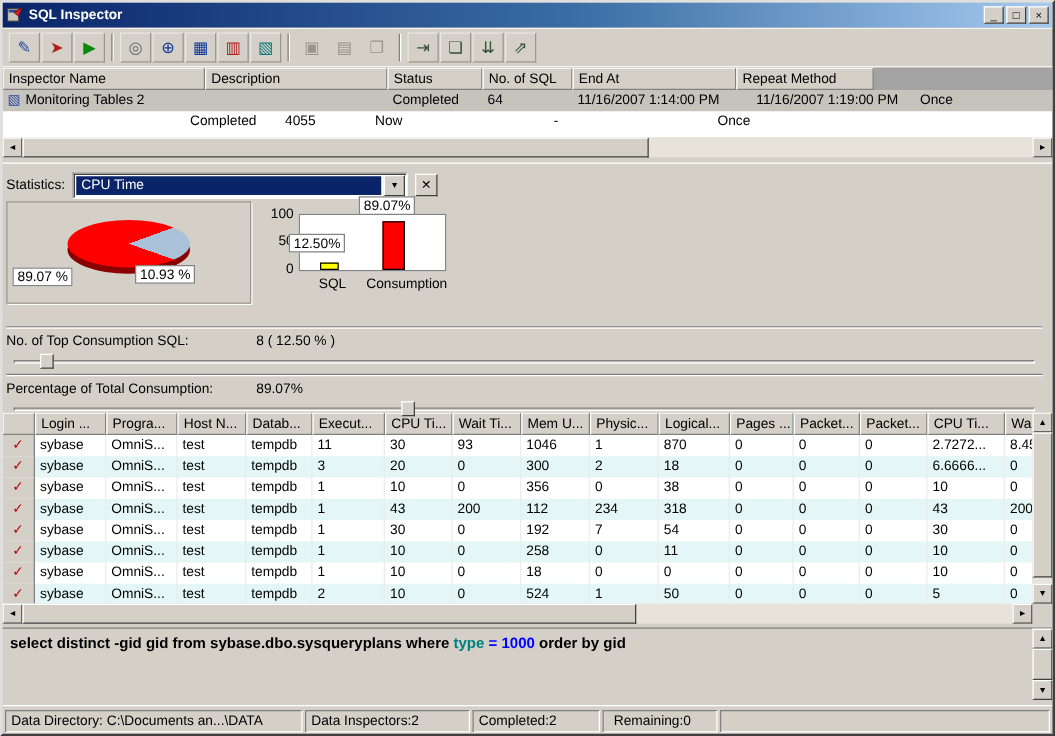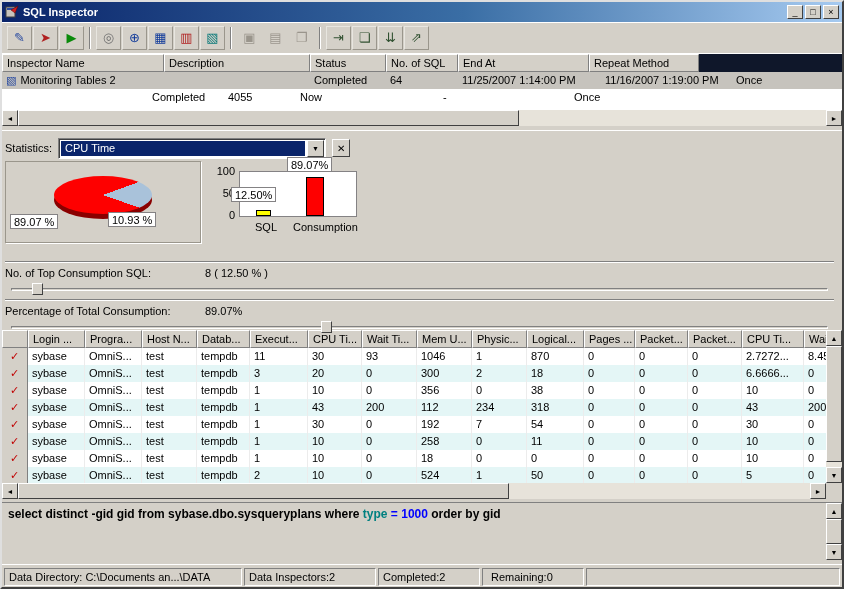--- a/index.html
+++ b/index.html
@@ -12,21 +12,21 @@
   .winbtn{width:16px;height:14px;background:#d4d0c8;border:1px solid;border-color:#fff #404040 #404040 #fff;display:flex;align-items:center;justify-content:center;font-size:9px;line-height:1;color:#000;padding:0;}
   .win-controls{display:flex;gap:2px;}
   
   .toolbar{height:32px;flex:0 0 32px;display:flex;align-items:center;padding:2px 5px;border-bottom:1px solid #fff;box-shadow:inset 0 1px 0 #fff;}
   .tb-group{display:flex;gap:1px;}
   .tb-btn{width:25px;height:24px;display:flex;align-items:center;justify-content:center;border:1px solid;border-color:#e8e6e0 #9a968c #9a968c #e8e6e0;background:#d4d0c8;}
   .tb-btn.disabled{border-color:#d4d0c8;}
   .tb-glyph{font-size:13px;line-height:1;}
   .tb-sep{width:2px;height:22px;border-left:1px solid #808080;border-right:1px solid #fff;margin:0 5px;}
   
-  .grid-header{display:flex;height:18px;flex:0 0 18px;overflow:hidden;background:#0f172a;}
+  .grid-header{display:flex;height:18px;flex:0 0 18px;overflow:hidden;background:#a3a3a3;}
   .gh-cell{height:18px;flex:0 0 auto;font-size:11px;padding:2px 3px 0 4px;white-space:nowrap;overflow:hidden;background:#d4d0c8;border:1px solid;border-color:#fff #808080 #808080 #fff;}
   .insp-rows{background:#fff;flex:1;overflow:hidden;}
   .insp-row{display:flex;height:17px;font-size:11px;align-items:center;}
   .insp-row.selected{background:#c6c3bd;}
   .g-cell{flex:0 0 auto;padding:0 4px;white-space:nowrap;overflow:hidden;height:17px;line-height:17px;}
   .row-icon{font-size:11px;margin-right:4px;}
   
   .hscroll{height:16px;flex:0 0 16px;display:flex;background:#e7e3da;}
   .sb-btn{width:16px;height:16px;flex:0 0 16px;background:#d4d0c8;border:1px solid;border-color:#fff #404040 #404040 #fff;display:flex;align-items:center;justify-content:center;font-size:7px;color:#000;line-height:1;}
   .sb-track{flex:1;position:relative;}
@@ -182,21 +182,21 @@
         <div class="gh-cell" style="width: 72px;">No. of SQL</div>
         <div class="gh-cell" style="width: 131px;">End At</div>
         <div class="gh-cell" style="width: 110px;">Repeat Method</div>
       </div>
     <div class="insp-rows" id="insp-rows">
         <div class="insp-row selected">
           <div class="g-cell" style="width: 162px;"><span class="row-icon" style="color: rgb(42, 75, 160);">▧</span><span>Monitoring Tables 2</span></div>
           <div class="g-cell" style="width: 146px;"></div>
           <div class="g-cell" style="width: 76px;">Completed</div>
           <div class="g-cell" style="width: 72px;">64</div>
-          <div class="g-cell" style="width: 143px;">11/25/2007 1:14:00 PM</div>
+          <div class="g-cell" style="width: 143px;">11/16/2007 1:14:00 PM</div>
           <div class="g-cell" style="width: 131px;">11/16/2007 1:19:00 PM</div>
           <div class="g-cell" style="width: 110px;">Once</div>
         </div>
         <div class="insp-row">
           <div class="g-cell" style="width: 146px;"></div>
           <div class="g-cell" style="width: 76px;">Completed</div>
           <div class="g-cell" style="width: 72px;">4055</div>
           <div class="g-cell" style="width: 143px;">Now</div>
           <div class="g-cell" style="width: 131px;">-</div>
           <div class="g-cell" style="width: 110px;">Once</div>
@@ -481,17 +481,17 @@
         </div>
     </div>
   </div>
 
   <div class="splitter" style="height:4px;flex:0 0 4px;"></div>
 
   <div class="statusbar" id="statusbar">
       <div class="sb-panel" style="width: 238px;">Data Directory: C:\Documents an...\DATA</div>
       <div class="sb-panel" style="width: 132px;">Data Inspectors:2</div>
       <div class="sb-panel" style="width: 102px;">Completed:2</div>
-      <div class="sb-panel" style="width: 102px; padding-left: 8px;">Remaining:0</div>
+      <div class="sb-panel" style="width: 92px; padding-left: 8px;">Remaining:0</div>
       <div class="sb-panel sb-fill"></div>
     </div>
 
 </div>
 
 </body></html>

